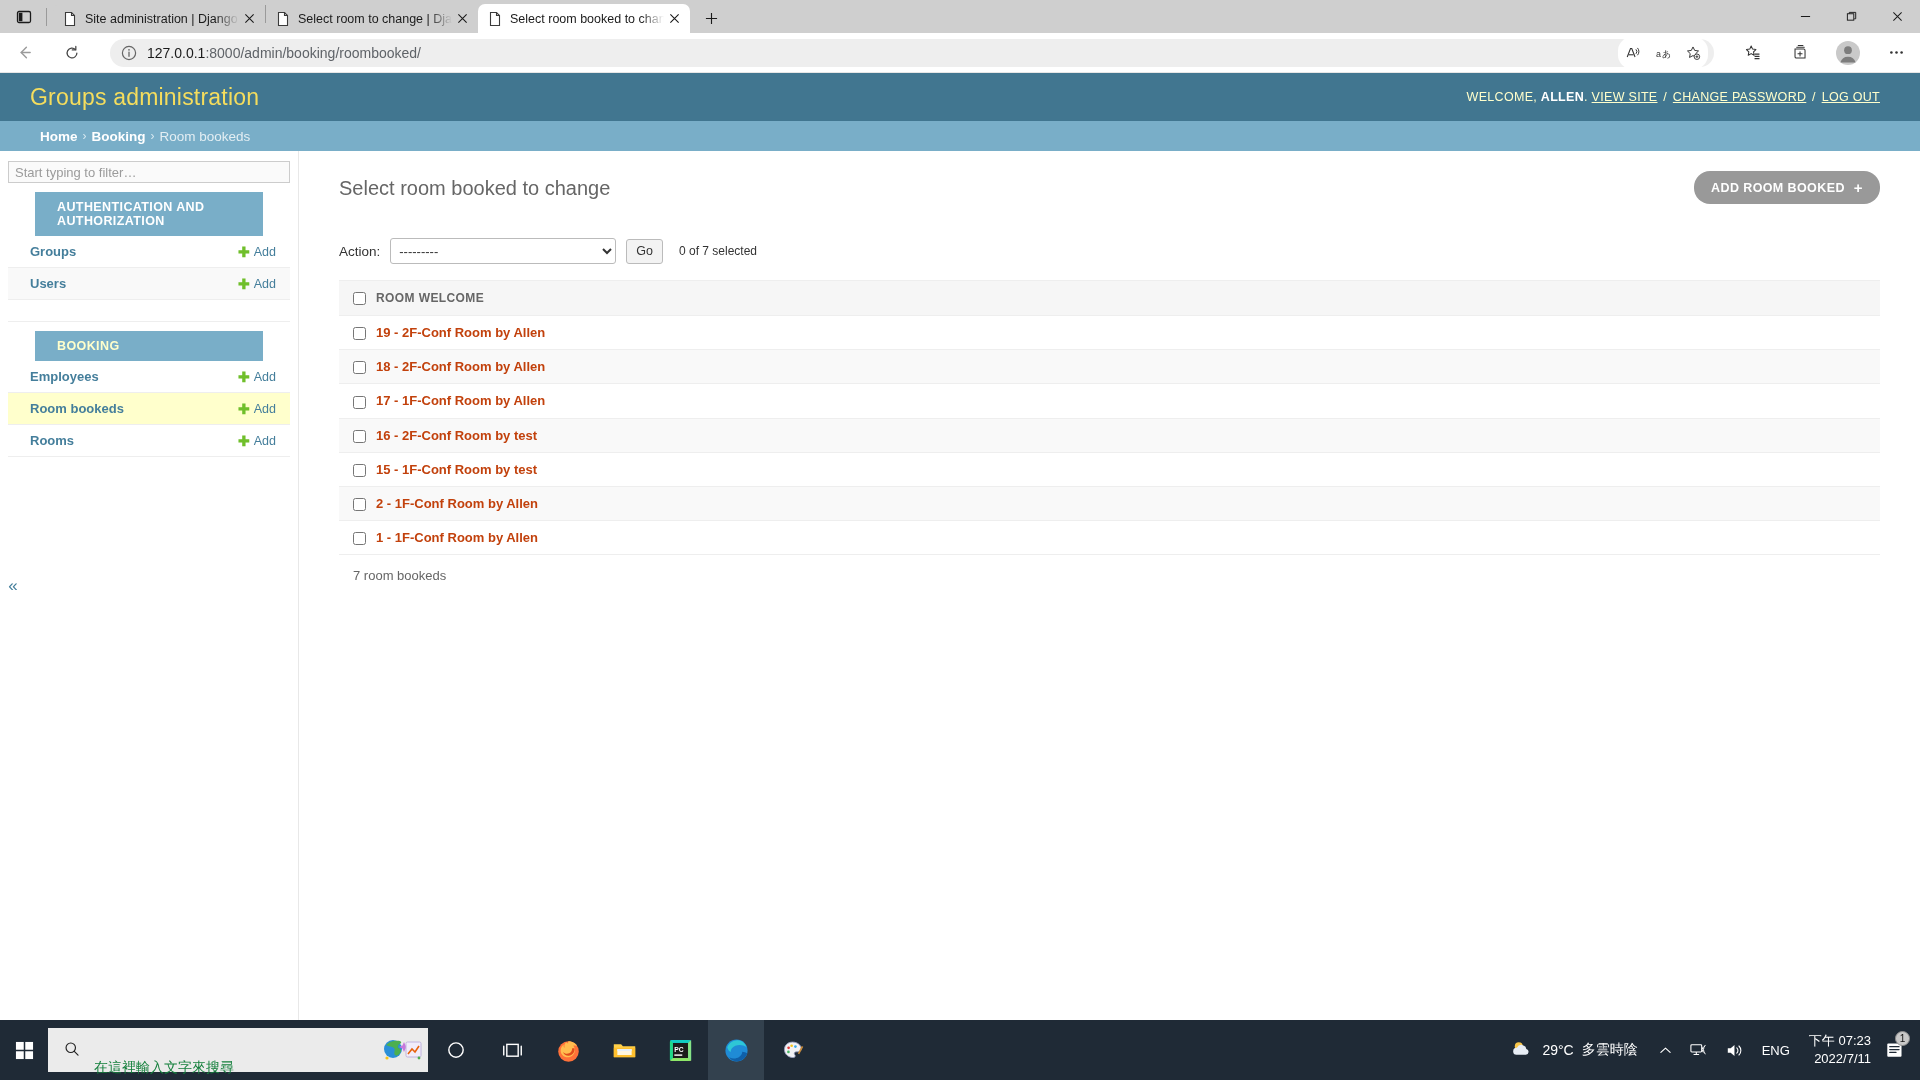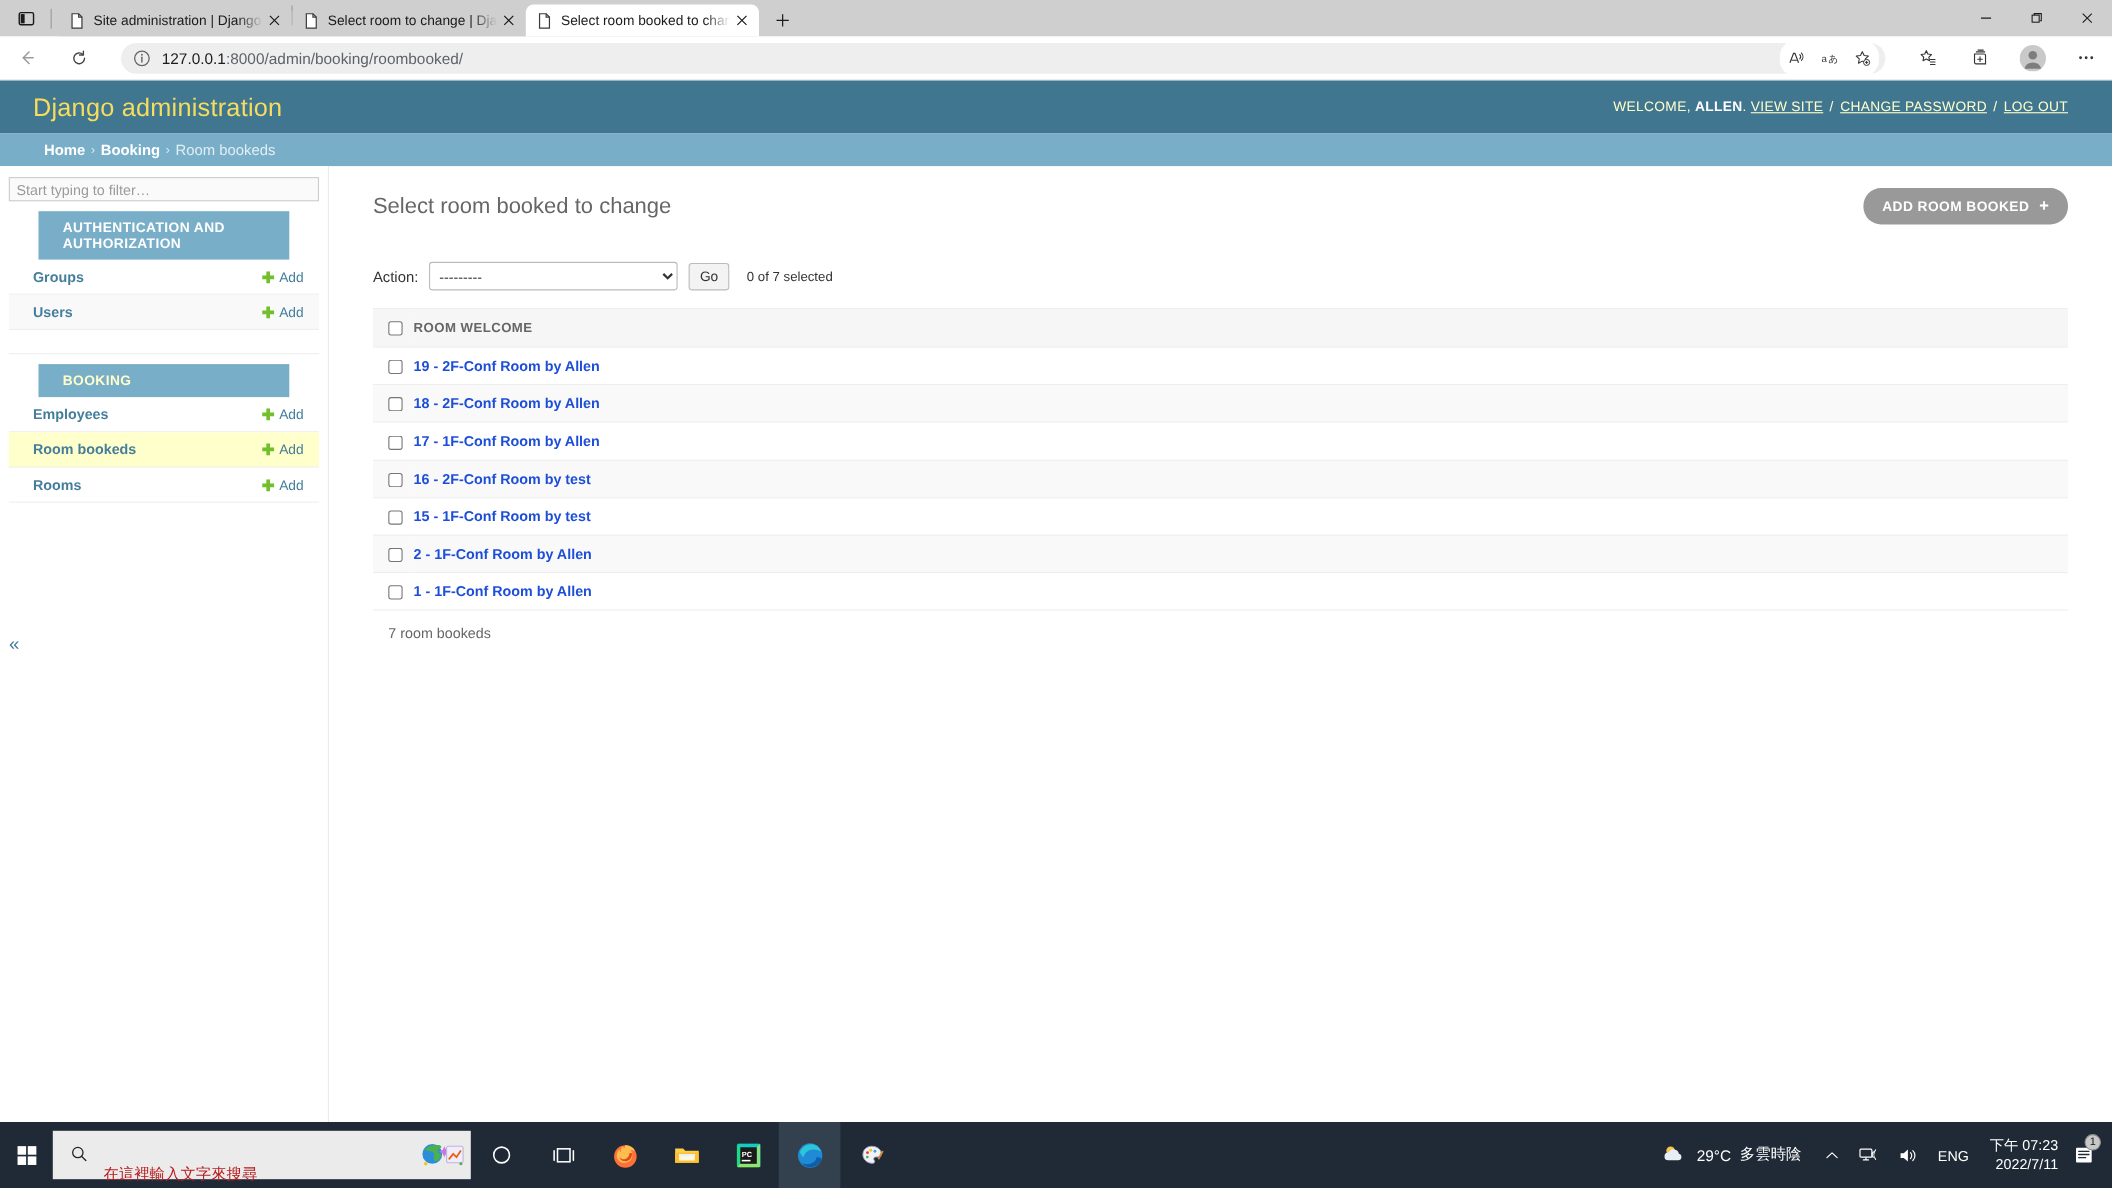--- a/index.html
+++ b/index.html
@@ -166,41 +166,41 @@
     text-align: left; font-size: 12px; font-weight: bold; color: #666;
     letter-spacing: .4px; padding: 10px 10px 10px 0;
   }
   table.result-list thead th.col-check { width: 34px; padding-left: 14px; }
   table.result-list tbody td {
     border-bottom: 1px solid #eee; padding: 9px 10px 9px 0; font-size: 13px;
   }
   table.result-list tbody tr:nth-child(odd) { background: #fff; }
   table.result-list tbody tr:nth-child(even) { background: #f9f9f9; }
   table.result-list tbody td.col-check { width: 34px; padding-left: 14px; }
-  table.result-list tbody td a { color: #1d4ed8; font-weight: bold; text-decoration: none; }
+  table.result-list tbody td a { color: #c2410c; font-weight: bold; text-decoration: none; }
   input[type=checkbox].cb {
     width: 13px; height: 13px; margin: 0; vertical-align: middle;
     accent-color: #fff;
   }
   .paginator {
     padding: 13px 0 0 14px; font-size: 13px; color: #666;
   }
 
   
   .taskbar {
     position: absolute; left: 0; bottom: 0; width: 1920px; height: 60px;
     background: #1f2a36; display: flex; align-items: center; color: #fff;
   }
   .start-btn { width: 48px; height: 60px; display: flex; align-items: center; justify-content: center; }
   .tb-search {
     width: 380px; height: 44px; background: #ebebeb; color: #222;
     display: flex; align-items: center; padding: 0 6px 0 16px; gap: 14px;
     font-size: 14px; position: relative;
   }
-  .tb-search .s-text { flex: 1 1 auto; color: #b91c1c; margin-top: 36px; }
+  .tb-search .s-text { flex: 1 1 auto; color: #15803d; margin-top: 36px; }
   .tb-icons { display: flex; align-items: center; height: 60px; }
   .tb-icon {
     width: 56px; height: 60px; display: flex; align-items: center; justify-content: center;
     position: relative;
   }
   .tb-icon.active { background: #33414e; }
   .tray {
     margin-left: auto; display: flex; align-items: center; height: 60px; gap: 0;
     padding-right: 6px; font-size: 13px;
   }
@@ -375,21 +375,21 @@
           <circle cx="3.6" cy="9" r="1.35" fill="#333"></circle>
           <circle cx="9" cy="9" r="1.35" fill="#333"></circle>
           <circle cx="14.4" cy="9" r="1.35" fill="#333"></circle>
         </svg>
     </div>
   </div>
 
   <div class="page">
 
     <div class="dj-header">
-      <div class="dj-branding">Django administration</div>
+      <div class="dj-branding">Groups administration</div>
       <div class="dj-tools">
         <span>WELCOME,</span>
         <strong>ALLEN</strong><span>.</span>
         <a href="#">VIEW SITE</a>
         <span class="sep">/</span>
         <a href="#">CHANGE PASSWORD</a>
         <span class="sep">/</span>
         <a href="#">LOG OUT</a>
       </div>
     </div>

